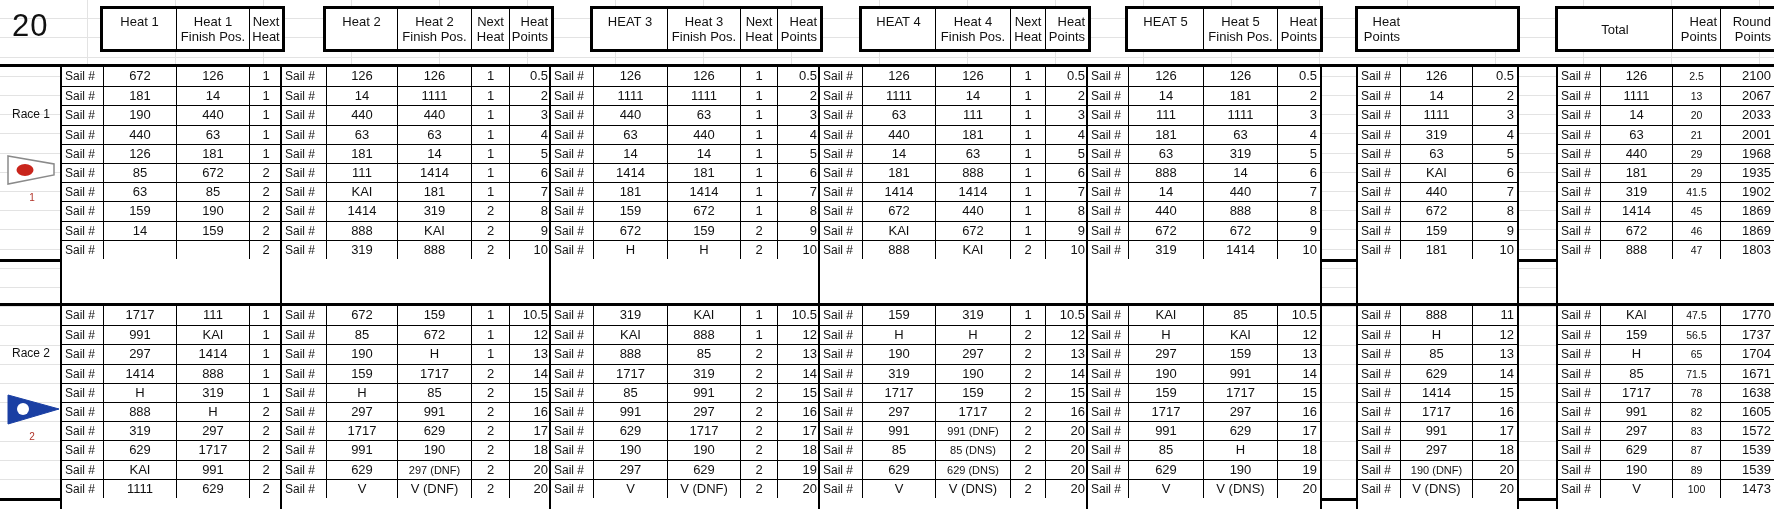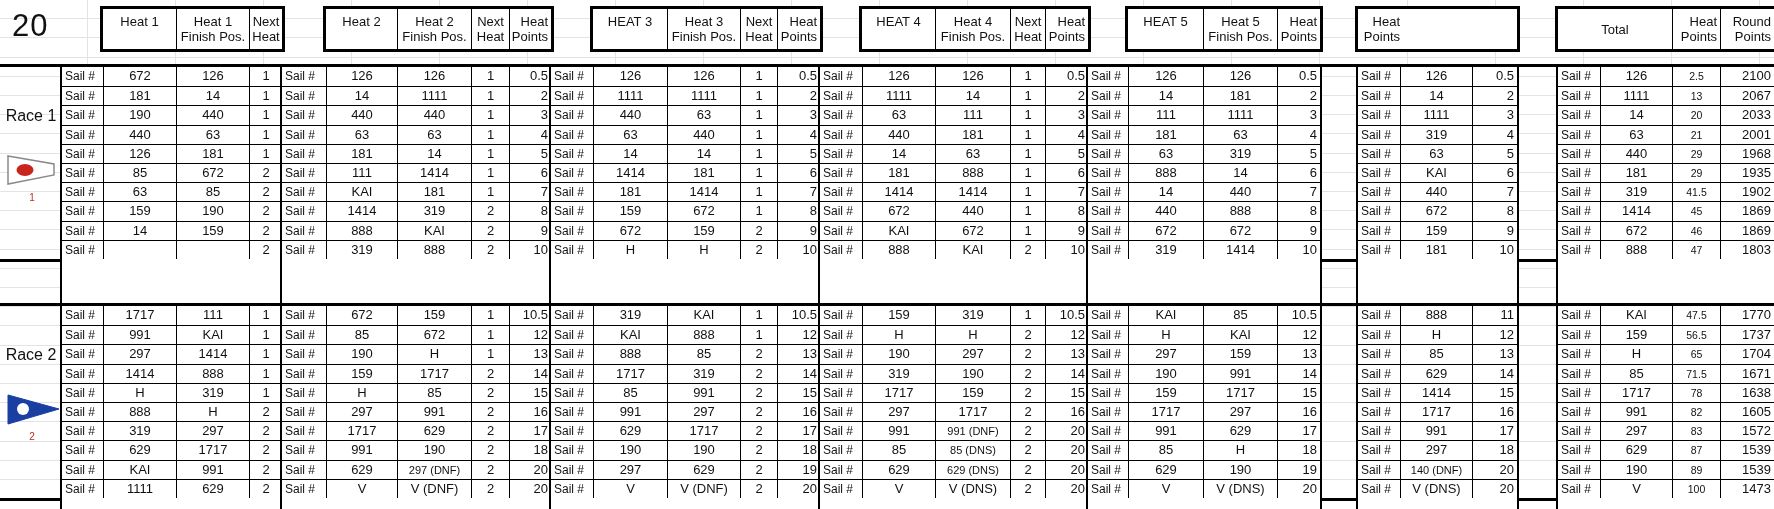--- a/index.html
+++ b/index.html
@@ -12,21 +12,21 @@
   }
   #entry-count{position:absolute;left:12px;top:8px;font-size:31px;letter-spacing:1px;}
   
   .hgroup{position:absolute;top:6px;height:46px;border:3px solid #000;background:#fff;display:flex;box-sizing:border-box;}
   .hcell{flex:0 0 auto;display:flex;flex-direction:column;justify-content:center;font-size:13px;line-height:15px;border-left:1px solid #000;box-sizing:border-box;overflow:hidden;white-space:nowrap;}
   .hcell:first-child{border-left:none;}
   .hcell.c{text-align:center;}
   .hcell.r{text-align:right;padding-right:3px;}
   
   .band{position:absolute;left:0;width:1774px;height:198px;border-top:3px solid #000;border-bottom:3px solid #000;box-sizing:border-box;}
-  .race-label{position:absolute;left:0;width:62px;top:40px;text-align:center;font-size:16px;}
+  .race-label{position:absolute;left:0;width:62px;top:40px;text-align:center;font-size:12px;}
   .flagwrap{position:absolute;left:7px;width:50px;top:86px;text-align:center;}
   .flag-num{font-size:10px;color:#b03228;margin-top:1px;text-align:center;}
   .grp{position:absolute;top:0;height:244px;border-left:2px solid #000;border-right:2px solid #000;box-sizing:content-box;background:#fff;}
   .row{display:flex;height:19.2px;box-sizing:border-box;border-top:1px solid #000;}
   .row:first-child{border-top:none;}
   .cell{flex:0 0 auto;box-sizing:border-box;border-left:1px solid #000;font-size:13px;line-height:18px;overflow:hidden;white-space:nowrap;}
   .cell:first-child{border-left:none;}
   .cell.l{text-align:left;padding-left:3px;font-size:12px;}
   .cell.c{text-align:center;}
   .cell.r{text-align:right;padding-right:3px;}
@@ -985,21 +985,21 @@
             <div class="cell c" style="width: 72px;">991</div>
             <div class="cell r" style="width: 45px;">17</div>
           </div>
           <div class="row">
             <div class="cell l" style="width: 42px;">Sail #</div>
             <div class="cell c" style="width: 72px;">297</div>
             <div class="cell r" style="width: 45px;">18</div>
           </div>
           <div class="row">
             <div class="cell l" style="width: 42px;">Sail #</div>
-            <div class="cell c tight" style="width: 72px;">140 (DNF)</div>
+            <div class="cell c tight" style="width: 72px;">190 (DNF)</div>
             <div class="cell r" style="width: 45px;">20</div>
           </div>
           <div class="row">
             <div class="cell l" style="width: 42px;">Sail #</div>
             <div class="cell c" style="width: 72px;">V (DNS)</div>
             <div class="cell r" style="width: 45px;">20</div>
           </div>
         </div>
         <div class="grp" style="left: 1556px; width: 216px;">
           <div class="row">

